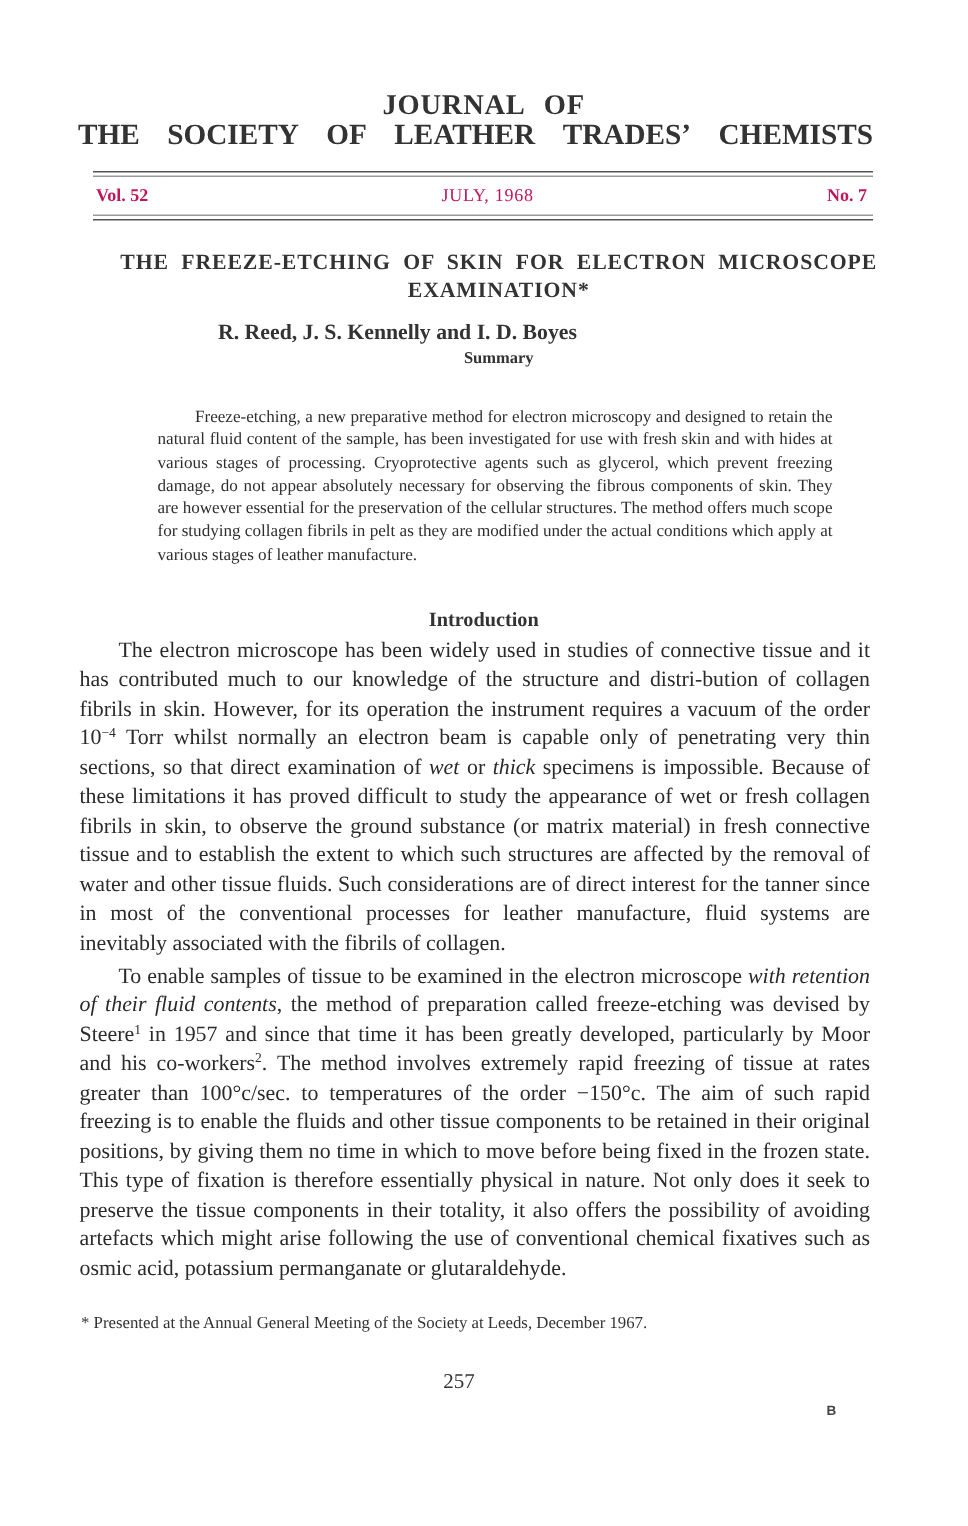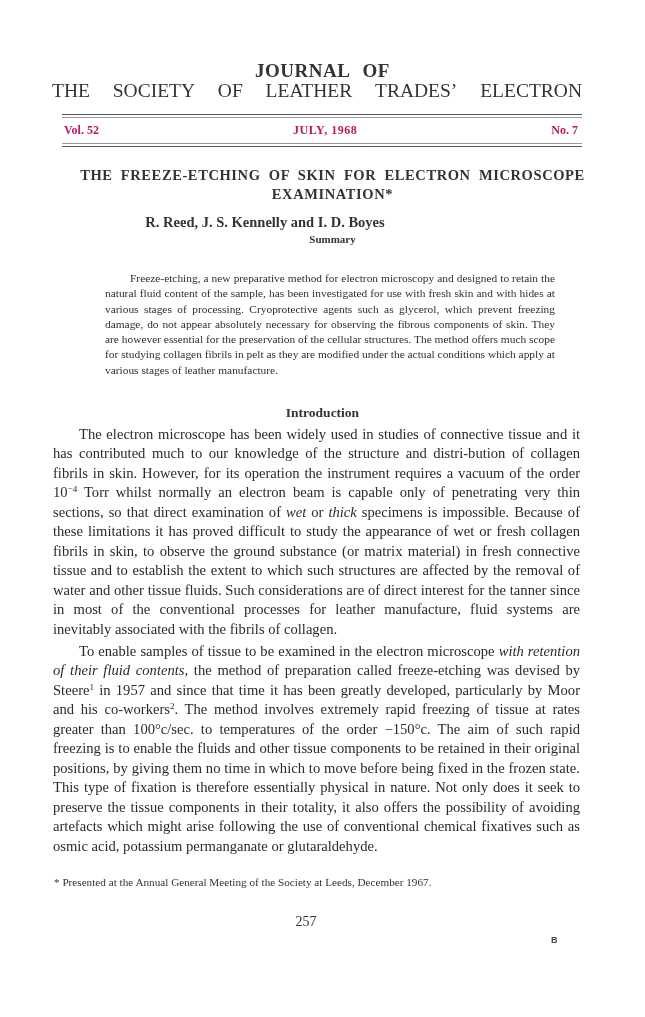--- a/index.html
+++ b/index.html
@@ -7,30 +7,30 @@
     width: 645px; height: 1017px; position: relative; overflow: hidden;
     font-family: "Liberation Serif", "DejaVu Serif", serif; color: #2a2a2a;
   }
   .abs { position: absolute; }
   .journal-line1 {
     left: 0; width: 645px; top: 60px; text-align: center;
     font-weight: bold; font-size: 19px; letter-spacing: 0.5px; word-spacing: 8px; color: #333;
   }
   .journal-line2 {
     left: 52px; width: 530px; top: 80px;
-    font-weight: normal; font-size: 19.5px; color: #333;
+    font-weight: bold; font-size: 19.5px; color: #333;
     display: flex; justify-content: space-between; text-align: right;
   }
   .rule { left: 62px; width: 520px; height: 0; border-top: 1px solid #555; }
   .rule.thin { border-top: 1px solid #999; }
   .issue-row {
     left: 64px; width: 514px; top: 123px; font-size: 12px; font-weight: bold; color: #be185d;
     display: flex; justify-content: space-between;
   }
-  .issue-row .date { font-weight: bold; letter-spacing: 0.5px; text-align: right; }
+  .issue-row .date { font-weight: normal; letter-spacing: 0.5px; text-align: right; }
   .issue-row .num { font-weight: bold; }
   .title {
     left: 70px; width: 525px; top: 166px; text-align: center;
     font-weight: bold; font-size: 14.5px; line-height: 19px; letter-spacing: 0.6px; word-spacing: 4px; color: #333;
   }
   .authors {
     left: 0; width: 530px; top: 214px; text-align: center; font-weight: bold; font-size: 14.5px; color: #333;
   }
   .summary-head {
     left: 0; width: 645px; top: 233px; text-align: center; font-weight: bold; font-size: 11px; color: #333; margin-left: 10px;
@@ -57,21 +57,21 @@
 </head>
 <body>
 
 <div class="abs journal-line1">JOURNAL OF</div>
 <div class="abs journal-line2">
   <span>THE</span>
   <span>SOCIETY</span>
   <span>OF</span>
   <span>LEATHER</span>
   <span>TRADES’</span>
-  <span>ELECTRON</span>
+  <span>CHEMISTS</span>
 </div>
 
 <div class="abs rule" style="top:114px;"></div>
 <div class="abs rule thin" style="top:117px;"></div>
 
 <div class="abs issue-row">
   <span>Vol. 52</span>
   <span class="date">JULY, 1968</span>
   <span class="num">No. 7</span>
 </div>

